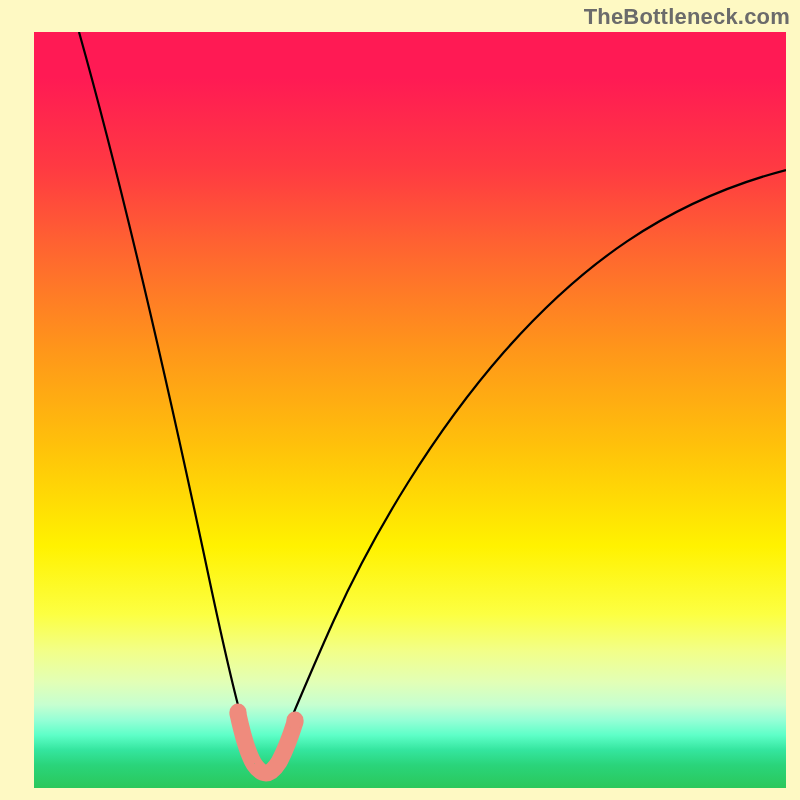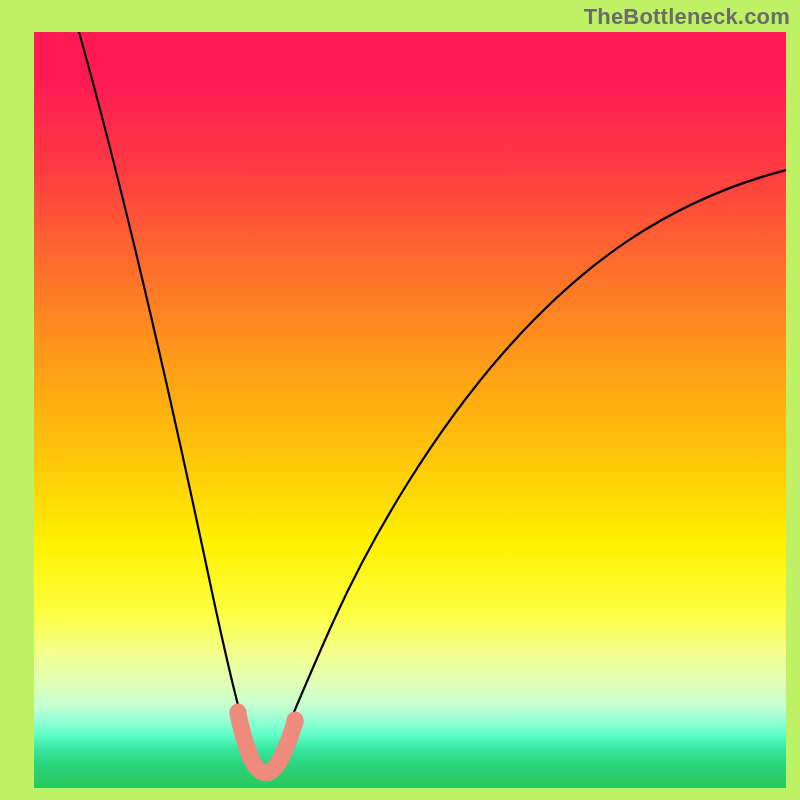--- a/index.html
+++ b/index.html
@@ -9,21 +9,21 @@
     height: 800px;
     background: #000;
     overflow: hidden;
   }
   .frame {
     position: absolute;
     left: 0;
     top: 0;
     width: 800px;
     height: 800px;
-    background: #bef264;
+    background: #fef9c3;
   }
   .plot {
     position: absolute;
     left: 34px;
     top: 32px;
     width: 752px;
     height: 756px;
     overflow: hidden;
   }
   .gradient {

